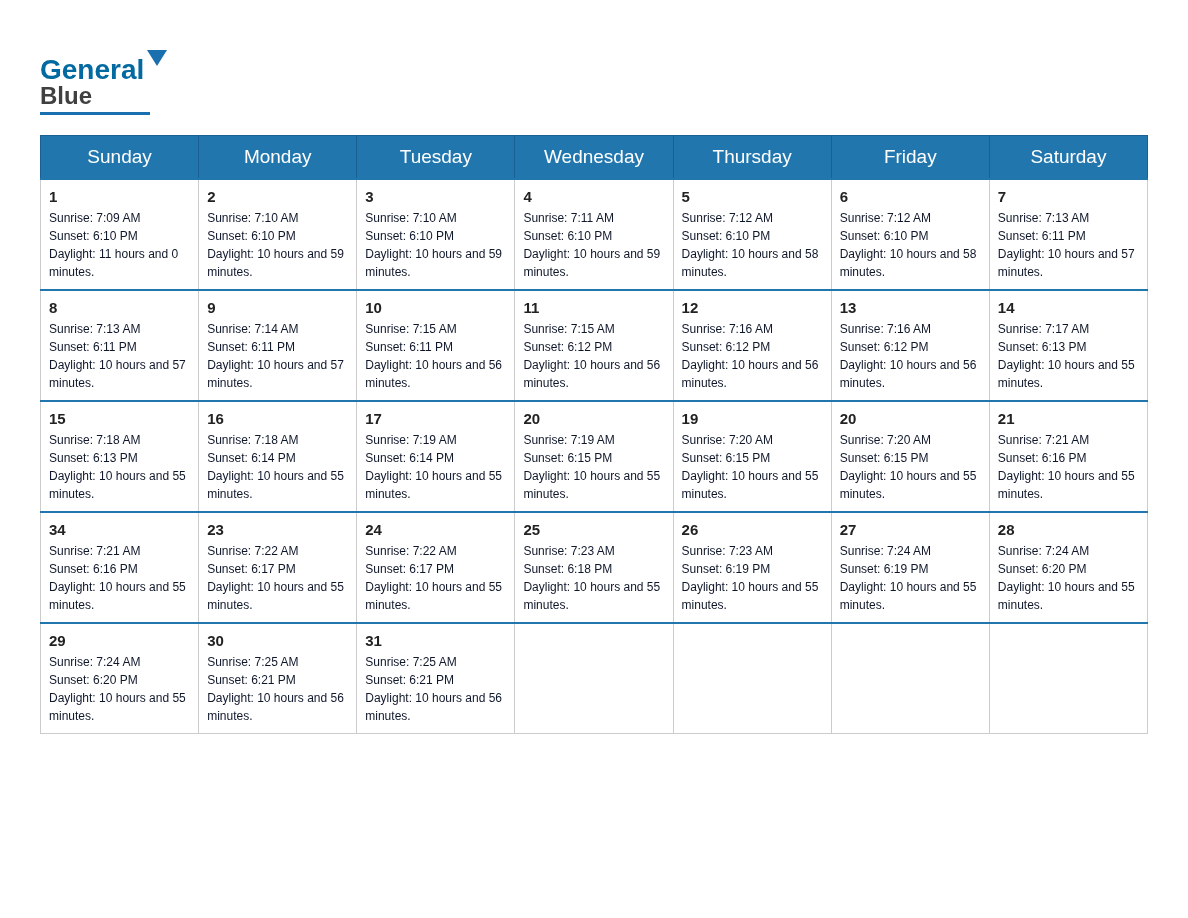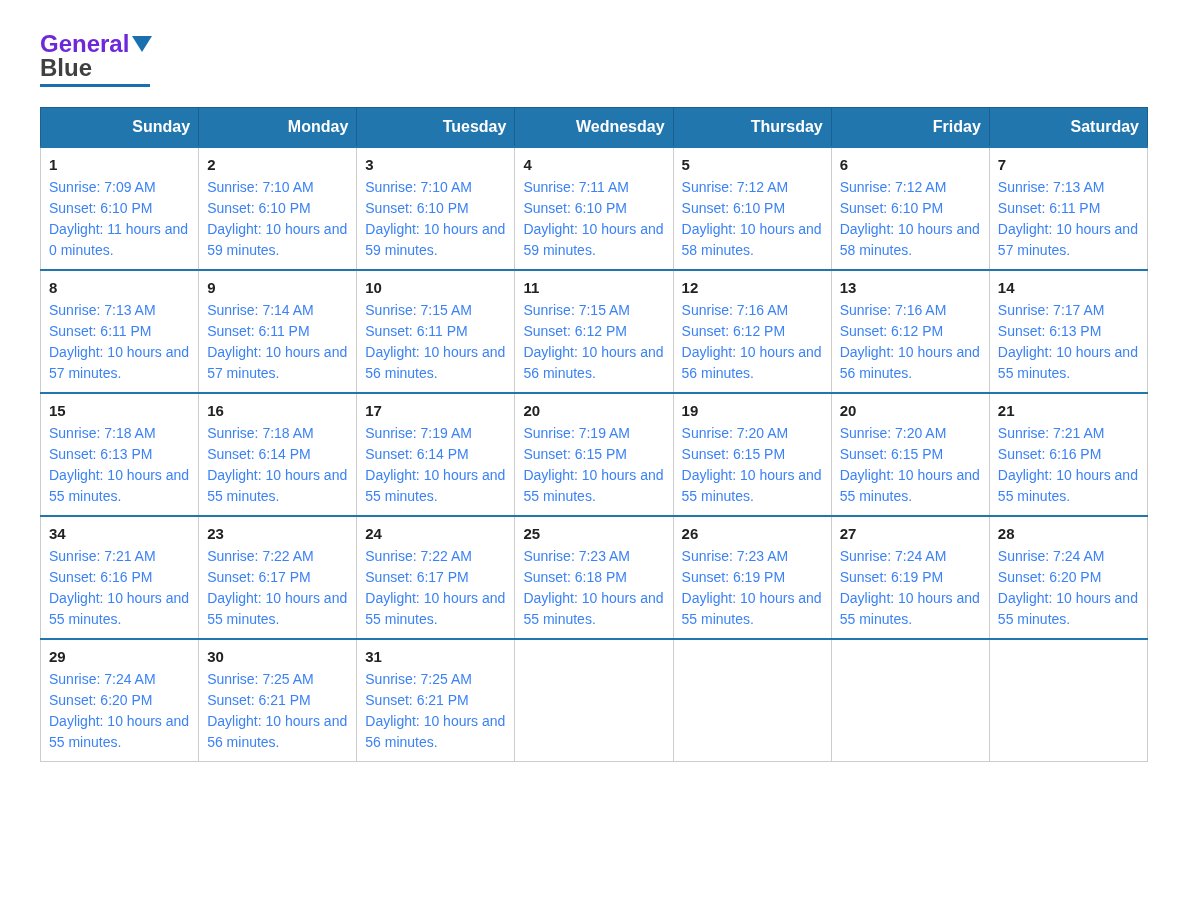--- a/index.html
+++ b/index.html
@@ -36,23 +36,23 @@
     }
     table {
       width: 100%;
       border-collapse: collapse;
       table-layout: fixed;
     }
     thead th {
       background: #2176ae;
       color: #fff;
       padding: 10px 8px;
-      text-align: right;
-      font-size: 16px;
-      font-weight: bold;
+      text-align: center;
+      font-size: 19px;
+      font-weight: normal;
       border: 1px solid #1a6090;
     }
     tbody td {
       border: 1px solid #ccc;
       vertical-align: top;
       padding: 8px;
       font-size: 13px;
       color: #333;
       height: 110px;
     }
@@ -60,35 +60,35 @@
       border-top: 2px solid #2176ae;
     }
     .day-num {
       font-size: 15px;
       font-weight: bold;
       color: #222;
       display: block;
       margin-bottom: 4px;
     }
     .day-info {
-      font-size: 14px;
+      font-size: 12px;
       line-height: 1.5;
-      color: #3b82f6;
+      color: #0f172a;
     }
     .empty-cell {
       background: #fff;
     }
   </style>
 </head>
 <body>
 
 <div class="header">
   <div class="logo-area">
   <div style="display:flex; align-items:center;">
-    <span style="font-size:24px; font-weight:bold; color:#6d28d9;">General</span>
+    <span style="font-size:28px; font-weight:bold; color:#0369a1;margin-top:24px;">General</span>
     <svg width="20" height="16" viewBox="0 0 20 16" style="margin-left:3px; margin-bottom:0px;">
       <polygon points="0,0 20,0 10,16" fill="#1a6faf"></polygon>
     </svg>
   </div>
   <div style="font-size:24px; font-weight:bold; color:#404040; margin-top:-4px; padding-left:0px;">Blue</div>
   <div style="height:3px; background:#1a6faf; width:110px; margin-top:2px;"></div>
 </div>
   <div class="title-area">
     <div class="month-title"></div>
     <div class="location-title"></div>

